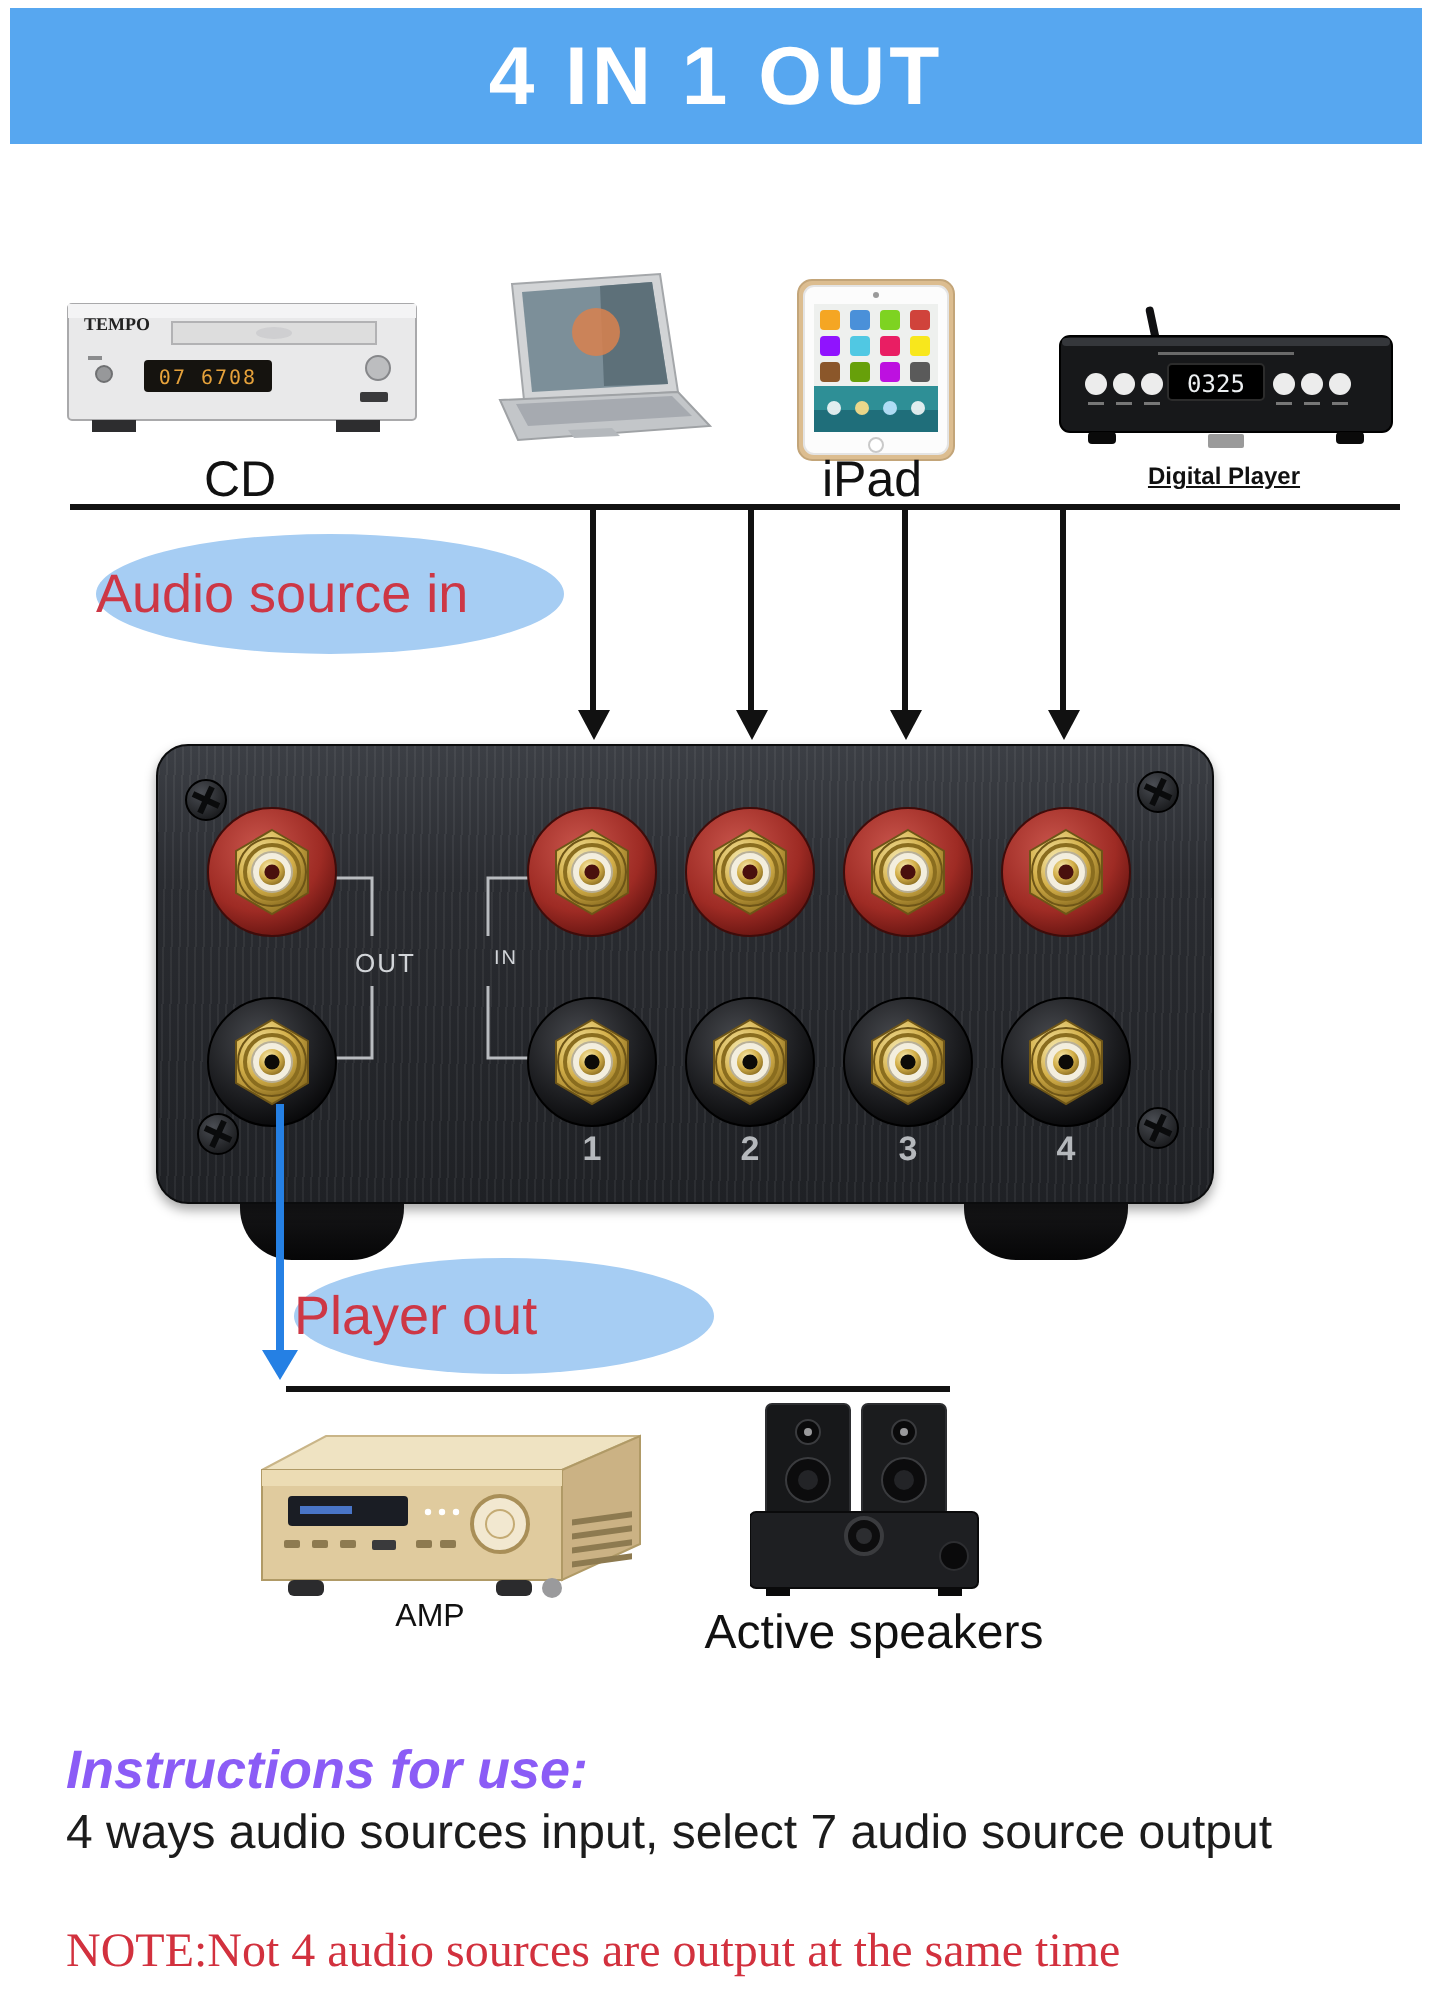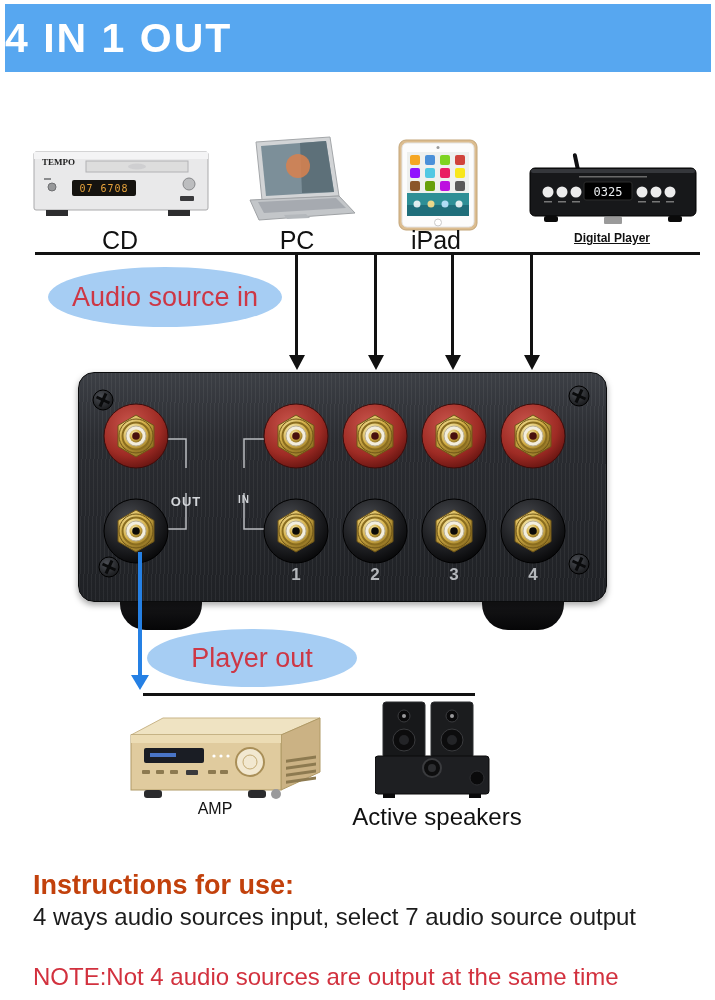--- a/index.html
+++ b/index.html
@@ -1,51 +1,51 @@
 <!DOCTYPE html>
 <html><head>
 <meta charset="utf-8">
 <style>
   html,body{margin:0;padding:0;background:#ffffff;}
   #page{position:relative;width:715px;height:1000px;background:#ffffff;overflow:hidden;
         font-family:"Liberation Sans","DejaVu Sans",sans-serif;}
   .abs{position:absolute;}
   
   #banner{left:5px;top:4px;width:706px;height:68px;background:#57a7f0;
-          display:flex;align-items:center;}
+          display:flex;align-items:center;justify-content:center;}
   #banner .t{color:#ffffff;font-size:41px;font-weight:800;letter-spacing:2px;}
   
   .dev-label{font-size:25px;color:#111;text-align:center;}
   .dev-label.small{font-size:12px;font-weight:700;text-decoration:underline;}
   
   .busline{height:3px;background:#121212;}
   .arrow-line{width:3px;background:#111;}
   .arrow-head{width:0;height:0;border-left:8px solid transparent;border-right:8px solid transparent;
               border-top:15px solid #111;}
   
-  .bubble{background:#a6cdf3;border-radius:50%;display:flex;align-items:center;justify-content:center;}
+  .bubble{background:#a6cdf3;border-radius:50%;display:flex;align-items:center;justify-content:flex-start;}
   .bubble .t{color:#cd3745;font-size:27px;}
   
   #switcher{left:78px;top:372px;width:527px;height:228px;border-radius:16px;z-index:2;
     background:
       repeating-linear-gradient(91deg, rgba(255,255,255,0.055) 0 1px, rgba(0,0,0,0) 1px 4px),
       linear-gradient(180deg,#3c3f45 0%,#2a2c31 30%,#1f2125 100%);
     border:1px solid #0b0c0d; box-shadow:0 3px 6px rgba(0,0,0,0.35);}
-  .panel-text{color:#d2d5d9;font-weight:700;letter-spacing:1px;text-align:center;margin-top:20px;}
+  .panel-text{color:#d2d5d9;font-weight:400;letter-spacing:1px;text-align:right;}
   .in-num{width:30px;text-align:center;color:#b5b8bc;font-weight:700;font-size:17px;}
   .foot{background:linear-gradient(180deg,#1a1a1c,#060607);border-radius:6px 6px 26px 26px;z-index:1;}
   
   .blue-line{width:4px;background:#2580e4;z-index:5;}
   .blue-head{width:0;height:0;border-left:9px solid transparent;border-right:9px solid transparent;
              border-top:15px solid #2580e4;z-index:5;}
   
   .ins{left:33px;width:670px;line-height:1.15;}
-  .ins.head{color:#c2410c;font-weight:700;font-size:27px;}
+  .ins.head{color:#8b5cf6;font-weight:700;font-size:27px;font-style:italic;}
   .ins.body{color:#1c1c1c;font-size:24px;}
-  .ins.note{color:#d2313e;font-size:24px;}
+  .ins.note{color:#d2313e;font-size:24px;font-family:Liberation Serif, serif;}
   svg{display:block;}
 </style>
 </head>
 <body>
 
 <div id="page">
 
   <svg width="0" height="0" style="position:absolute" aria-hidden="true">
     <defs>
       <radialGradient id="goldGrad" cx="38%" cy="32%" r="75%">
@@ -168,21 +168,20 @@
       <rect x="48" y="49" width="8" height="1.5" fill="#777"></rect>
     <rect x="114" y="49" width="8" height="1.5" fill="#777"></rect>
       <rect x="128" y="49" width="8" height="1.5" fill="#777"></rect>
       <rect x="142" y="49" width="8" height="1.5" fill="#777"></rect>
     <rect x="20" y="64" width="14" height="6" rx="2" fill="#0a0a0a"></rect>
       <rect x="144" y="64" width="14" height="6" rx="2" fill="#0a0a0a"></rect>
     <rect x="80" y="65" width="18" height="7" rx="1" fill="#9a9a9a"></rect>
   </svg>
 
   <div class="abs dev-label" style="left:70px;top:226px;width:100px">CD</div>
-  <div class="abs dev-label" style="left:247px;top:226px;width:100px">PC</div>
   <div class="abs dev-label" style="left:386px;top:226px;width:100px">iPad</div>
   <div class="abs dev-label small" style="left:532px;top:231px;width:160px">Digital Player</div>
 
   <div class="abs busline" style="left:35px;top:252px;width:665px"></div>
 
   <div class="abs arrow-line" style="left:295px;top:255px;height:100px"></div>
   <div class="abs arrow-head" style="left:289px;top:355px"></div>
   <div class="abs arrow-line" style="left:374px;top:255px;height:100px"></div>
   <div class="abs arrow-head" style="left:368px;top:355px"></div>
   <div class="abs arrow-line" style="left:451px;top:255px;height:100px"></div>

